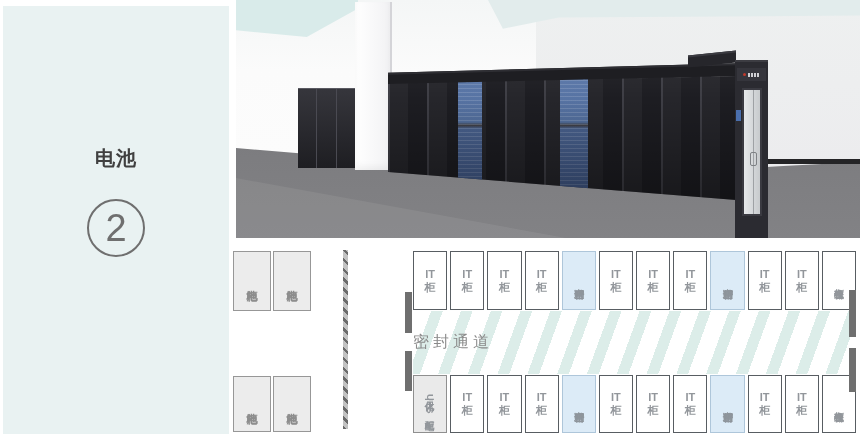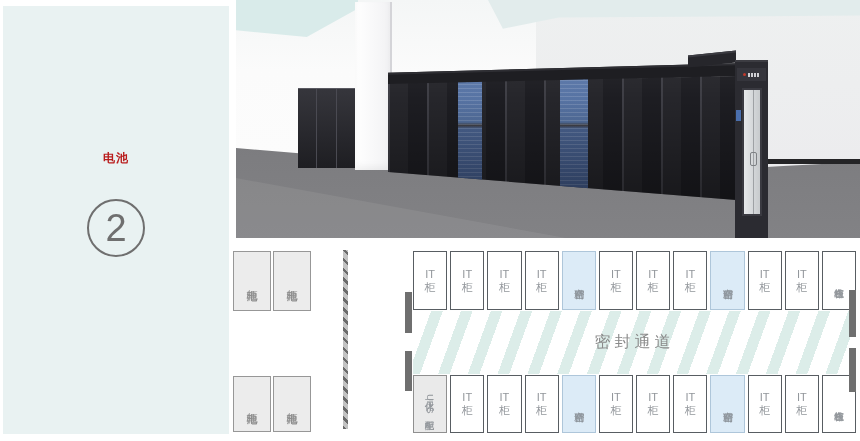--- a/index.html
+++ b/index.html
@@ -2,21 +2,21 @@
 <html><head>
 <meta charset="utf-8">
 <style>
   * { margin:0; padding:0; box-sizing:border-box; }
   html,body { width:860px; height:441px; background:#ffffff; font-family:"Liberation Sans", sans-serif; }
   .page { position:relative; width:860px; height:441px; background:#ffffff; overflow:hidden; }
 
   
   .sidebar { position:absolute; left:3px; top:6px; width:226px; height:428px; background:#e9f2f2; }
   .sb-title { position:absolute; top:139px; left:0; width:100%; text-align:center;
-              color:#b91c1c; font-size:12px; font-weight:bold; line-height:26px; letter-spacing:1px; }
+              color:#404040; font-size:20px; font-weight:bold; line-height:26px; letter-spacing:1px; }
   .sb-badge { position:absolute; top:193px; left:84px; width:58px; height:58px; border:2px solid #6f6f6f;
               border-radius:50%; display:flex; align-items:center; justify-content:center; }
   .sb-badge span { color:#6f6f6f; font-size:38px; line-height:1; font-weight:400; }
 
   
   .render { position:absolute; left:236px; top:0; width:624px; height:238px; overflow:hidden;
             background:linear-gradient(to bottom,#f4f6f6 0%,#fbfbfb 30%,#fdfdfd 100%); }
   .ceiling-left { position:absolute; left:0; top:0; width:122px; height:42px; background:#d9ebea;
                   clip-path:polygon(0 0,100% 0,100% 20%,58% 88%,0 72%); }
   .ceiling-right { position:absolute; left:252px; top:0; width:372px; height:30px; background:#e2ecec;
@@ -62,42 +62,42 @@
   .endcap .door { position:absolute; left:7px; top:26px; width:20px; height:128px;
             background:linear-gradient(to right,#e6e8ea,#c7cacd); border:2px solid #3a3a41; }
   .endcap .door i { position:absolute; left:9px; top:0; width:1px; height:100%; background:#9ea1a5; display:block; }
   .endcap .door b { position:absolute; left:6px; top:62px; width:7px; height:14px; border:1px solid #7e8185;
             border-radius:2px; display:block; }
   .endcap .chip { position:absolute; left:1px; top:48px; width:5px; height:11px; background:#4a6fae; }
 
   
   .plan { position:absolute; left:0; top:238px; width:860px; height:203px; }
   .cab { border:1px solid #585d62; background:#ffffff; color:#92969b;
-         display:flex; align-items:center; justify-content:center; text-align:center; }
+         display:flex; align-items:center; justify-content:center; text-align:center;font-weight:bold; }
   .cab span { display:block; }
   .battgrp { position:absolute; display:flex; gap:2px; }
   .battgrp .cab { width:38px; background:#ececec; border-color:#979797; color:#8d8d8d; }
   .bt { left:233px; top:13px; height:60px; }
   .bb { left:233px; top:138px; height:56px; }
   .wallhatch { position:absolute; left:343px; top:12px; width:5px; height:179px;
          background:repeating-linear-gradient(45deg,#6a6a6a 0 2.5px,#c2c2c2 2.5px 7px); }
   .row { position:absolute; left:413px; width:443px; display:flex; gap:3px; }
   .rtop { top:13px; height:59px; }
   .rbot { top:137px; height:58px; }
   .row .cab { flex:1; font-size:11px; line-height:13px; }
   .cab .h { width:20px; word-break:break-all; }
   .cab .v { writing-mode:vertical-rl; text-orientation:upright; font-size:10px; line-height:12px; letter-spacing:0; }
   .battgrp .cab .v { font-size:11px; }
   .cab.ac { background:#dcebf7; border-color:#aec6da; color:#8e959c; }
   .cab.cabling .v { font-size:9.5px; }
   .cab.ups { background:#eaeaea; border-color:#8f8f8f; }
   .cab.ups .vlr { writing-mode:vertical-lr; text-orientation:mixed; height:52px; font-size:9.5px; line-height:11px; }
   .aisle { position:absolute; left:413px; top:73px; width:443px; height:63px;
          background:repeating-linear-gradient(110deg,#ffffff 0 17px,#dcede9 17px 28px);
-         display:flex; align-items:center; justify-content:center; }
+         display:flex; align-items:center; }
   .aisle span { color:#8a8a8a; font-size:16px; letter-spacing:4px; }
   .doorbar { position:absolute; width:7px; background:#6f6f6f; }
   .dlt { left:405px; top:54px; height:41px; }
   .dlb { left:405px; top:113px; height:40px; }
   .drt { left:849px; top:52px; height:47px; }
   .drb { left:849px; top:110px; height:44px; }
 </style>
 </head>
 <body>
 

